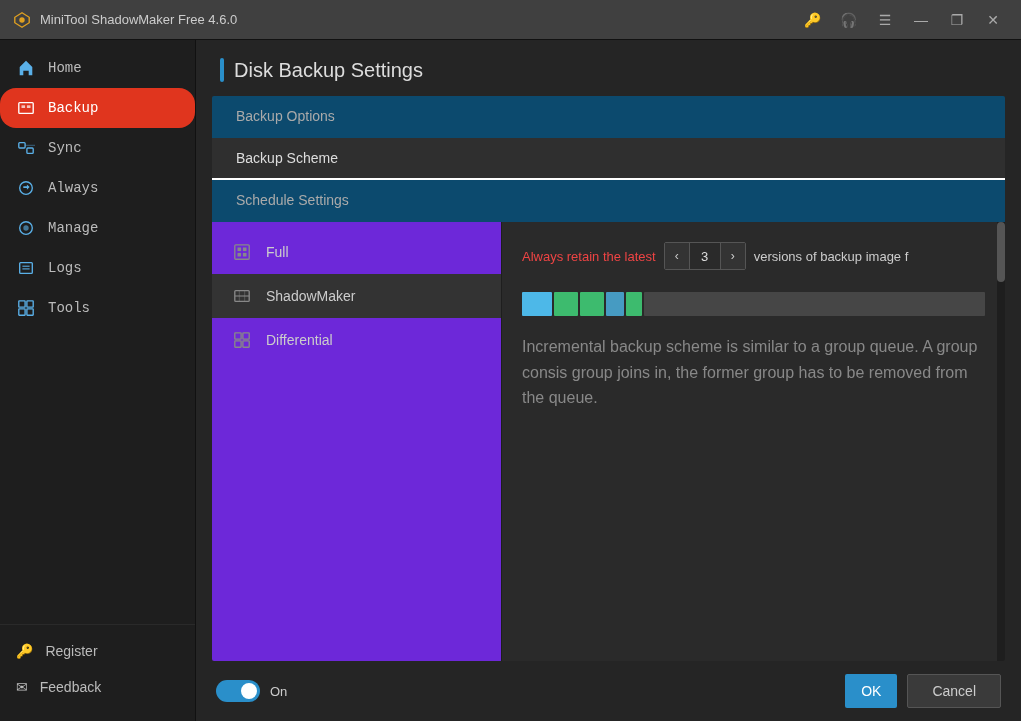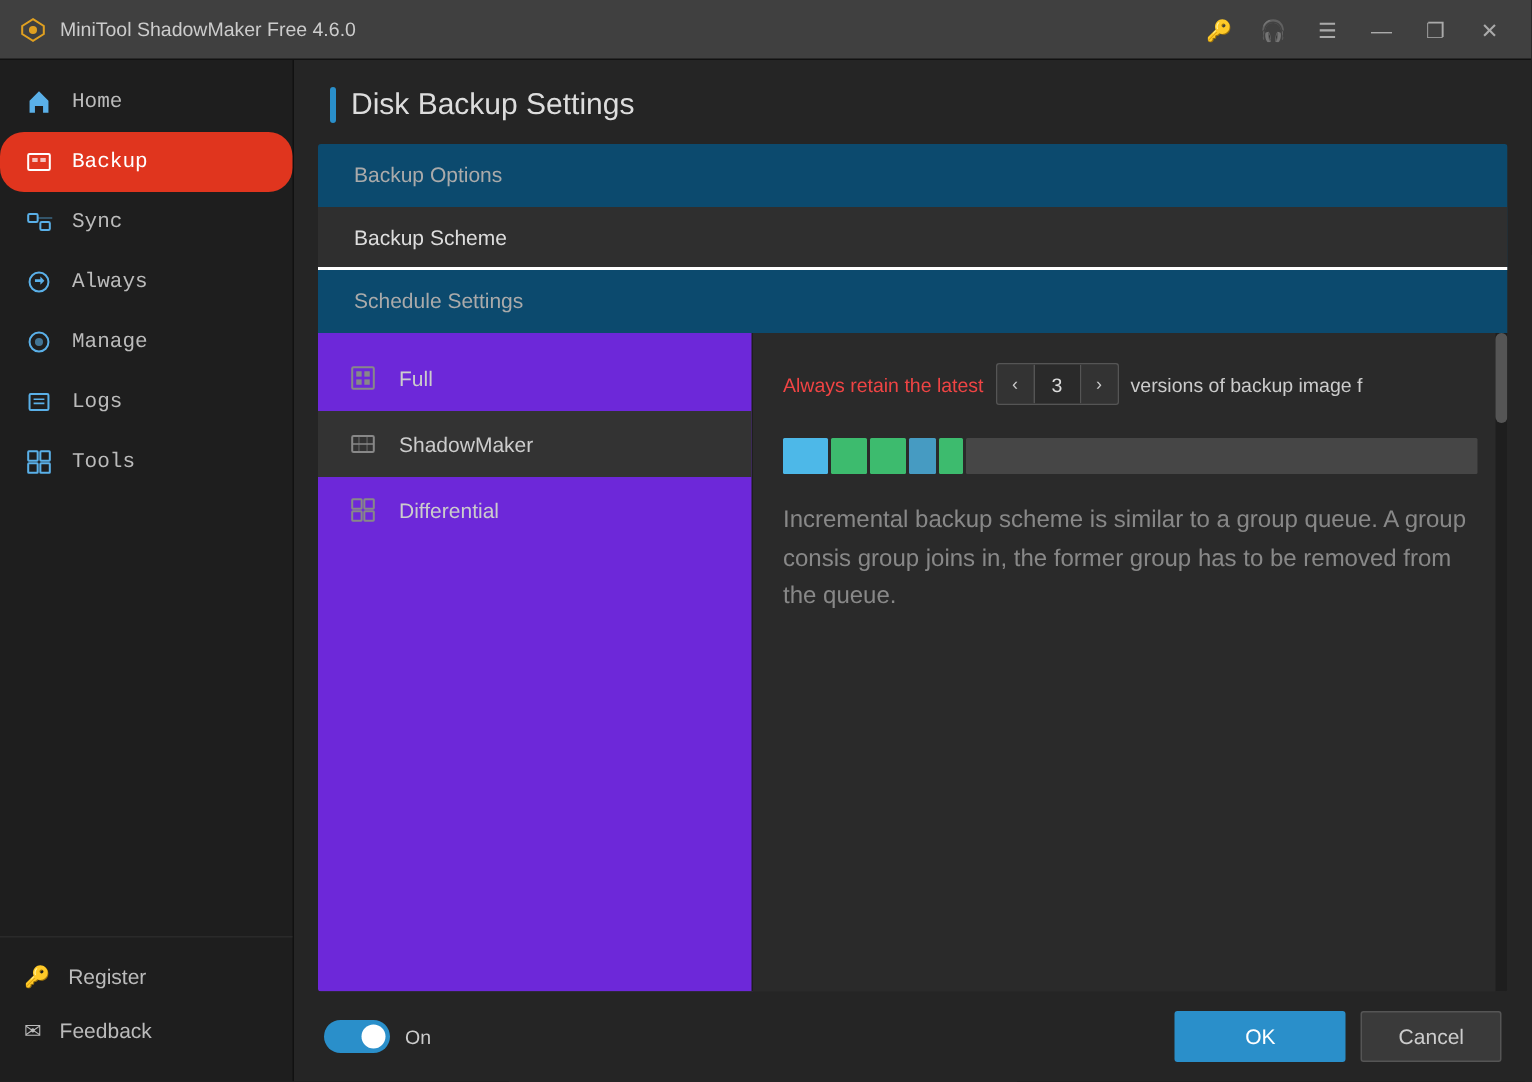--- a/index.html
+++ b/index.html
@@ -344,21 +344,21 @@
       font-size: 13px;
     }
     .footer-buttons {
       display: flex;
       gap: 10px;
     }
     .btn-ok {
       background: #2a8fca;
       color: white;
       border: none;
-      padding: 8px 47px;
+      padding: 8px 16px;
       border-radius: 2px;
       cursor: pointer;
       font-size: 14px;
     }
     .btn-cancel {
       background: #3a3a3a;
       color: #ccc;
       border: 1px solid #555;
       padding: 8px 24px;
       border-radius: 2px;

